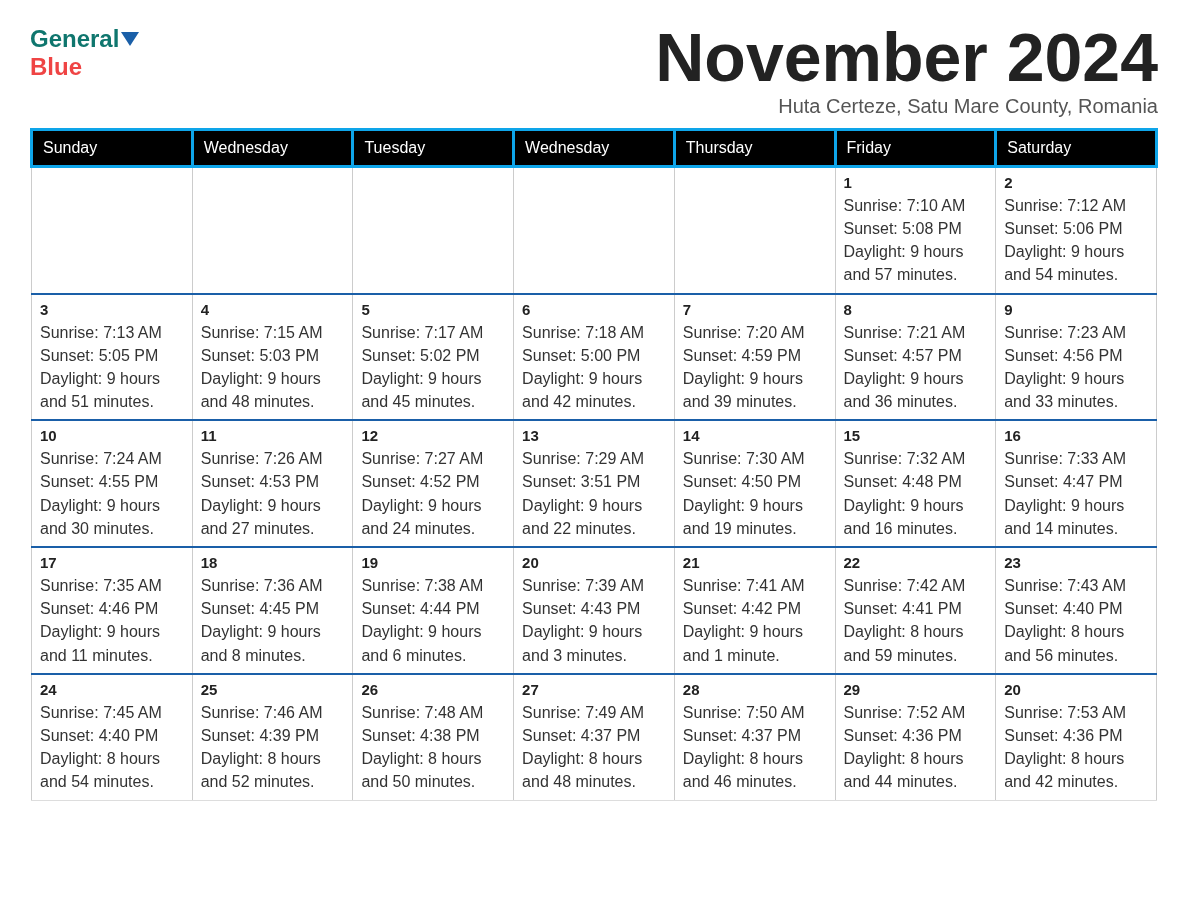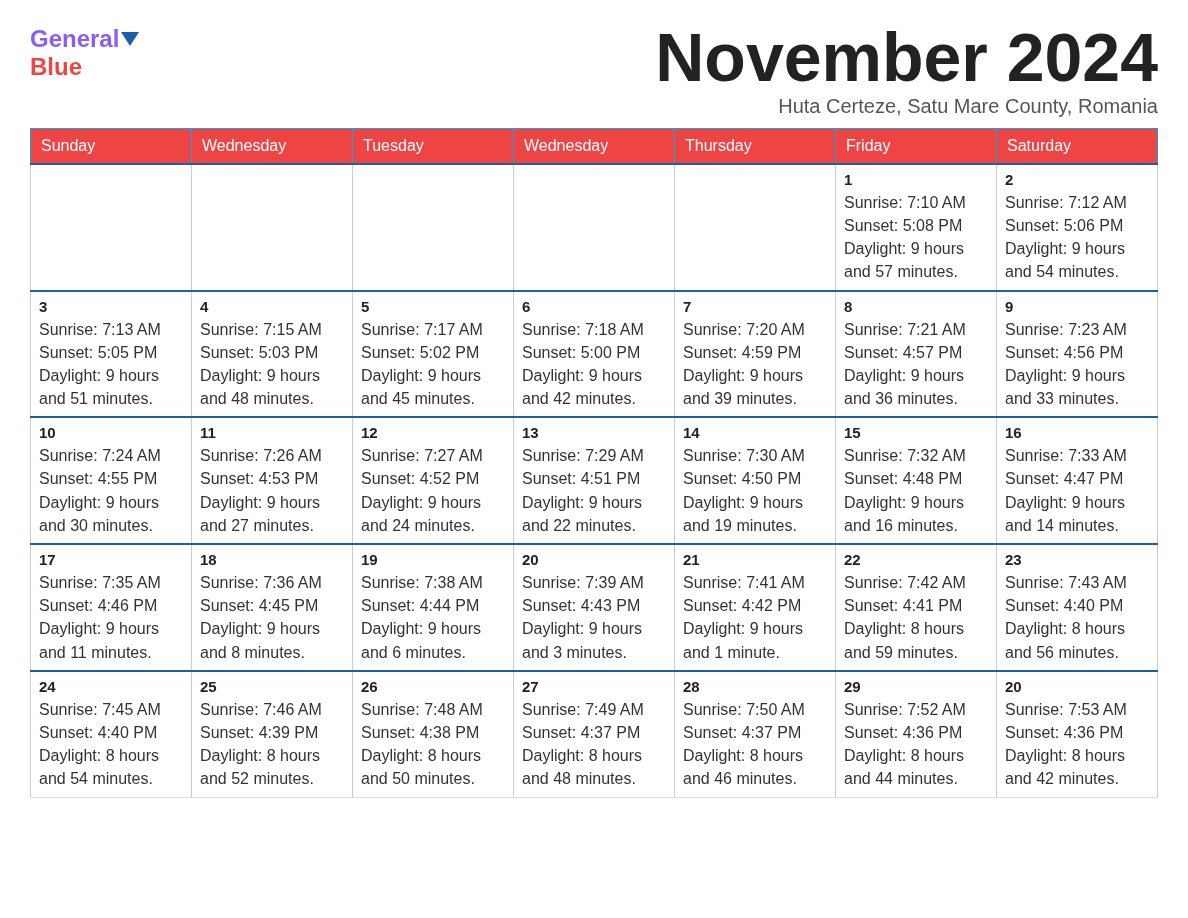--- a/index.html
+++ b/index.html
@@ -34,27 +34,27 @@
     .location {
       font-size: 20px;
       color: #555;
     }
     .calendar {
       width: 100%;
       border-collapse: collapse;
       margin-top: 8px;
     }
     .calendar th {
-      background-color: #ef4444;
+      background-color: #000000;
       color: #fff;
       text-align: left;
       padding: 8px 10px;
       font-size: 16px;
       font-weight: normal;
-      border: 1px solid #0ea5e9;
+      border: 3px solid #0ea5e9;
     }
     .calendar td {
       vertical-align: top;
       border: 1px solid #ccc;
       border-top: 2px solid #1a5fa8;
       padding: 6px 8px;
       width: calc(100% / 7);
       min-height: 100px;
       background: #fff;
     }
@@ -78,21 +78,21 @@
       border-top: 2px solid #1a5fa8;
     }
     .logo-wrapper {
       display: flex;
       align-items: center;
       gap: 0;
     }
     .logo-general {
       font-size: 24px;
       font-weight: bold;
-      color: #8b5cf6;
+      color: #0f766e;
     }
     .logo-blue-text {
       font-size: 24px;
       font-weight: bold;
       color: #ef4444;
     }
   </style>
 </head>
 <body>
 
@@ -219,21 +219,21 @@
         <td>
           <span class="day-number">12</span>
           <div class="day-info">Sunrise: 7:27 AM
 Sunset: 4:52 PM
 Daylight: 9 hours
 and 24 minutes.</div>
         </td>
         <td>
           <span class="day-number">13</span>
           <div class="day-info">Sunrise: 7:29 AM
-Sunset: 4:51 PM
+Sunset: 3:51 PM
 Daylight: 9 hours
 and 22 minutes.</div>
         </td>
         <td>
           <span class="day-number">14</span>
           <div class="day-info">Sunrise: 7:30 AM
 Sunset: 4:50 PM
 Daylight: 9 hours
 and 19 minutes.</div>
         </td>

